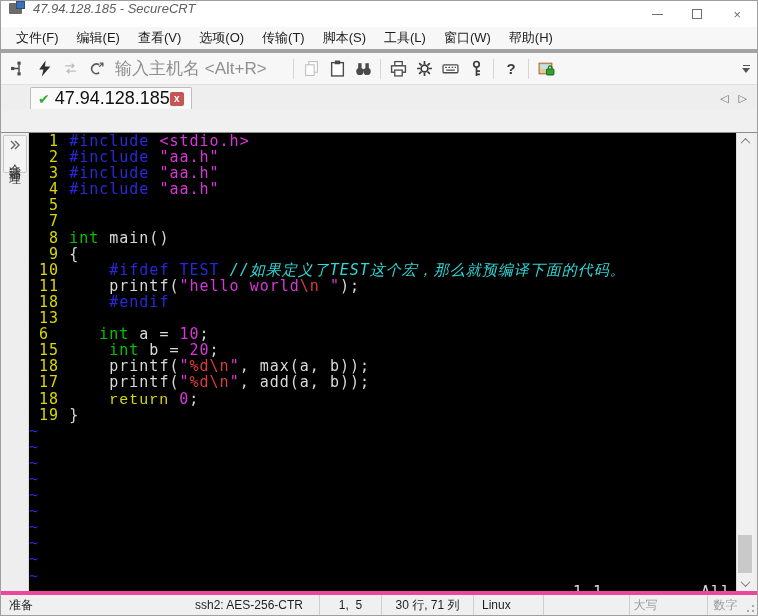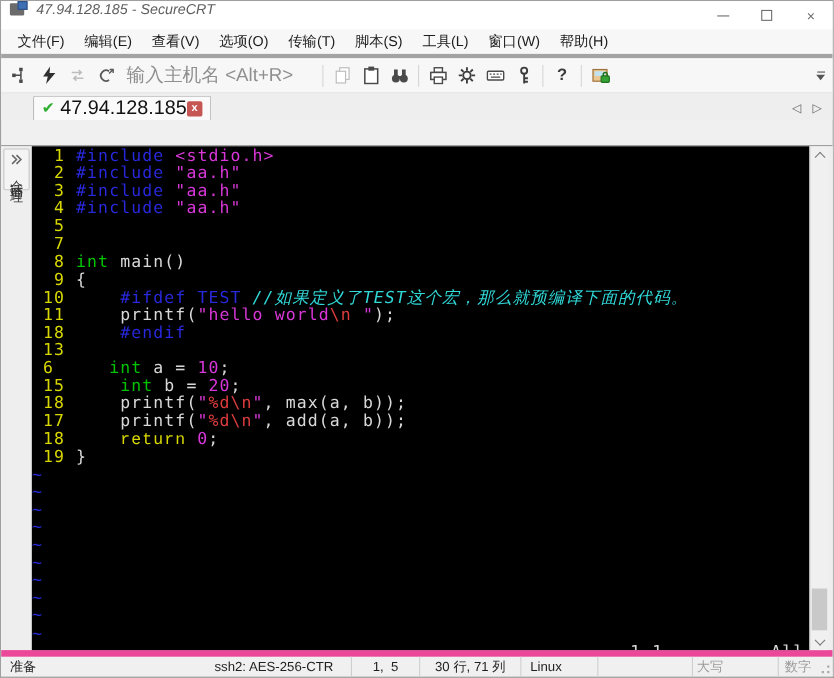--- a/index.html
+++ b/index.html
@@ -74,21 +74,21 @@
   .scrollbar { width:17px; background:#f0f0f0; border-left:1px solid #dcdcdc; position:relative; }
   .sb-btn { position:absolute; left:0; width:16px; height:16px; display:flex; align-items:center; justify-content:center; }
   .sb-up { top:0; } .sb-down { bottom:0; }
   .chev { width:7px; height:7px; border-left:1.5px solid #7a7a7a; border-top:1.5px solid #7a7a7a; }
   .sb-up .chev { transform:rotate(45deg) translate(1px,1px); }
   .sb-down .chev { transform:rotate(225deg) translate(1px,1px); }
   .sb-thumb { position:absolute; left:1px; bottom:18px; width:14px; height:38px; background:#c9c9c9; }
   .main-rightpad { width:4px; background:#eeeeee; }
 
   
-  .statusbar { height:24px; background:#f0f0f0; border-top:6px solid #ec4899; display:flex; align-items:stretch;
+  .statusbar { height:24px; background:#f0f0f0; border-top:4px solid #ec4899; display:flex; align-items:stretch;
                font-size:12px; color:#1f1f1f; flex:0 0 auto; }
   .sb-cell { display:flex; align-items:center; justify-content:center; white-space:pre; }
   .sb-ready { flex:1; justify-content:flex-start; padding-left:8px; }
   .sb-cipher { width:140px; }
   .sb-cursor { width:62px; border-left:1px solid #cfcfcf; }
   .sb-size { width:92px; border-left:1px solid #cfcfcf; }
   .sb-os { width:70px; border-left:1px solid #cfcfcf; justify-content:flex-start; padding-left:8px; }
   .sb-spare { width:86px; border-left:1px solid #cfcfcf; }
   .sb-caps { width:32px; border-left:1px solid #cfcfcf; color:#9b9b9b; }
   .sb-num { width:36px; border-left:1px solid #cfcfcf; color:#9b9b9b;margin-left:46px; }

